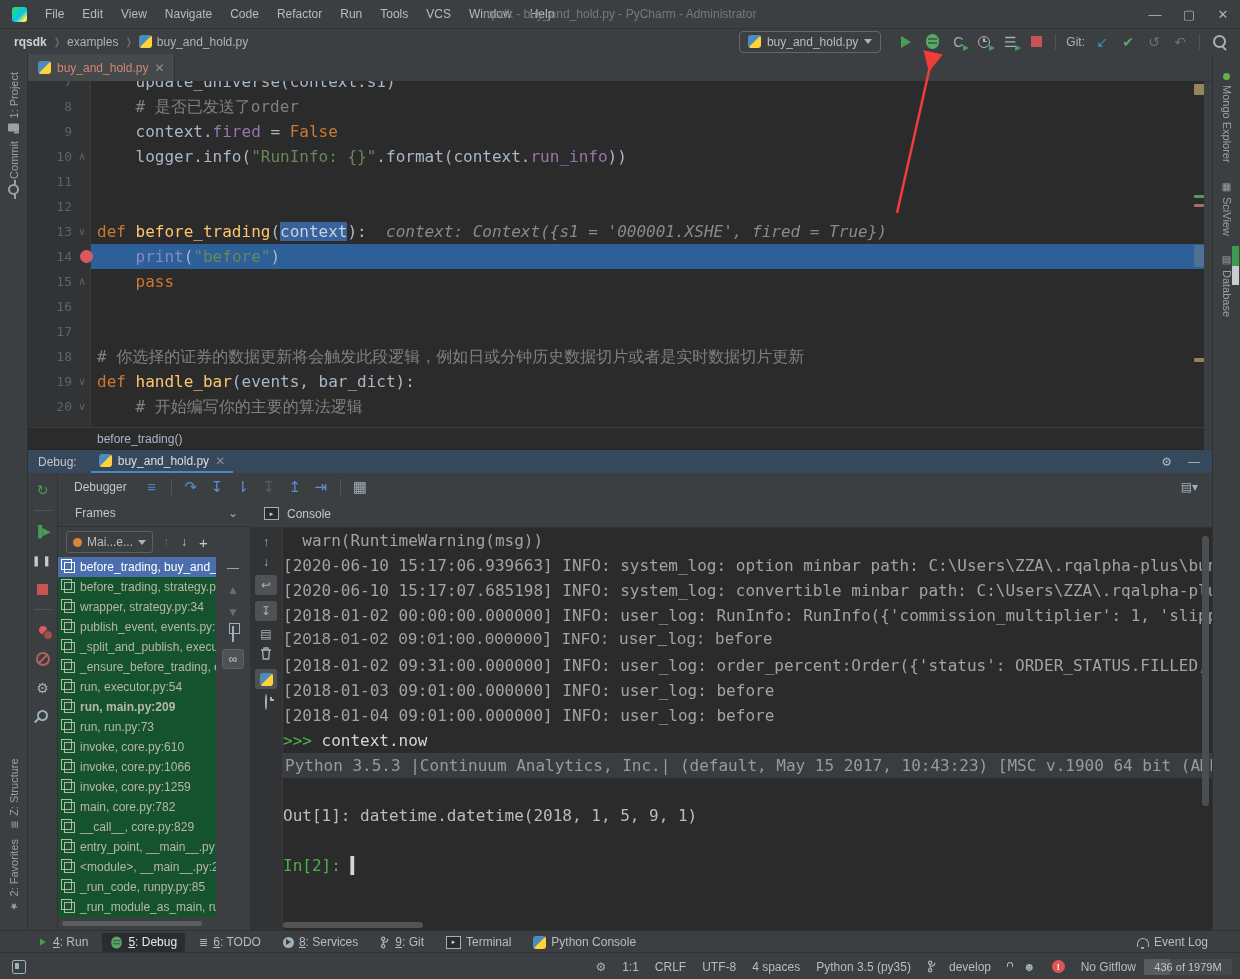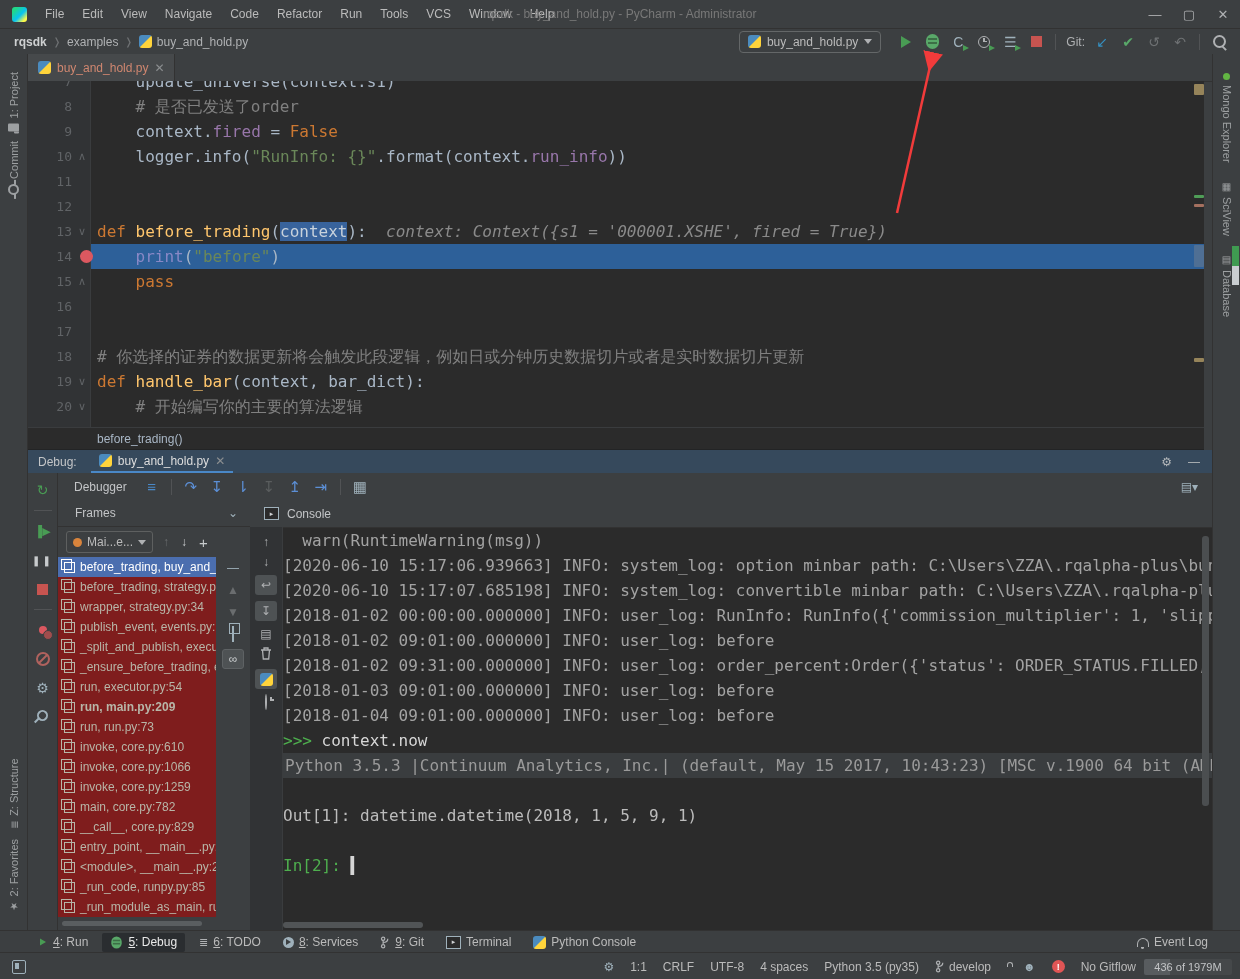--- a/index.html
+++ b/index.html
@@ -78,21 +78,21 @@
   .ic-mute{width:10px;height:10px;border-radius:50%;border:2px solid #b0625e;position:relative;}
   .ic-mute::after{content:"";position:absolute;left:-1px;top:4px;width:12px;height:2px;background:#b0625e;transform:rotate(-45deg);}
   .ic-pin{width:7px;height:7px;border:2px solid #9fb1bb;border-radius:50%;position:relative;transform:rotate(45deg);margin-top:-4px;}
   .ic-pin::after{content:"";position:absolute;left:1.5px;top:8px;width:2px;height:6px;background:#9fb1bb;}
   
   #framespanel{left:58px;top:500px;width:192px;height:430px;background:#3c3f41;border-right:1px solid #323232;overflow:hidden;}
   #framehdr{position:absolute;left:0;top:0;width:100%;height:27px;display:flex;align-items:center;border-bottom:1px solid #323232;box-sizing:border-box;}
   #threadrow{position:absolute;left:0;top:27px;width:100%;height:30px;display:flex;align-items:center;}
   .threadbox{display:flex;align-items:center;gap:5px;border:1px solid #5e6060;border-radius:3px;height:20px;padding:0 6px;margin-left:8px;}
   .tdot{width:9px;height:9px;border-radius:50%;background:#d9843c;}
-  #frameslist{position:absolute;left:0;top:57px;width:158px;height:360px;background:#7f1d1d;overflow:hidden;}
+  #frameslist{position:absolute;left:0;top:57px;width:158px;height:360px;background:#14532d;overflow:hidden;}
   .frow{position:absolute;left:0;width:100%;height:20px;display:flex;align-items:center;gap:5px;padding-left:6px;box-sizing:border-box;color:#b8b6a8;white-space:nowrap;overflow:hidden;}
   .frow.sel{background:#4b6eaf;color:#ffffff;}
   .ic-frame{flex:0 0 9px;width:9px;height:9px;border:1.5px solid currentColor;position:relative;}
   .ic-frame::before{content:"";position:absolute;left:-4px;top:-4px;width:9px;height:9px;border:1.5px solid currentColor;}
   #framesicons{position:absolute;left:158px;top:57px;width:34px;height:360px;display:flex;flex-direction:column;align-items:center;gap:8px;padding-top:4px;color:#9fb1bb;}
   .oobox{width:20px;height:18px;background:#4e5254;border:1px solid #5e6264;border-radius:3px;display:flex;align-items:center;justify-content:center;font-size:12px;color:#c8cbcd;}
   #framesscroll{position:absolute;left:4px;top:421px;width:140px;height:5px;background:#5a5e60;border-radius:3px;}
   
   #consolepanel{left:250px;top:500px;width:962px;height:430px;background:#2b2b2b;overflow:hidden;}
   #consoletabrow{position:absolute;left:0;top:0;width:100%;height:27px;background:#3c3f41;border-bottom:1px solid #323232;display:flex;align-items:center;}
@@ -299,21 +299,21 @@
           <span class="lnum">17</span>
           <pre class="ctext"></pre>
         </div>
         <div class="crow" style="top: 263px;">
           <span class="lnum">18</span>
           <pre class="ctext"><span class="t-com"># 你选择的证券的数据更新将会触发此段逻辑，例如日或分钟历史数据切片或者是实时数据切片更新</span></pre>
         </div>
         <div class="crow" style="top: 288px;">
           <span class="lnum">19</span>
           <span class="fold">∨</span>
-          <pre class="ctext"><span class="t-kw">def </span><span class="t-fn">handle_bar</span><span class="t-d">(context, bar_dict):</span></pre>
+          <pre class="ctext"><span class="t-kw">def </span><span class="t-fn">handle_bar</span><span class="t-d">(events, bar_dict):</span></pre>
         </div>
         <div class="crow" style="top: 313px;">
           <span class="lnum">20</span>
           <span class="fold">∨</span>
           <pre class="ctext"><span class="t-com">    # 开始编写你的主要的算法逻辑</span></pre>
         </div>
       </div>
 
     <div class="mark" style="left:1166px;top:3px;width:10px;height:11px;background:#96845a"></div>
     <div class="mark" style="left:1166px;top:114px;width:10px;height:3px;background:#4f9d57"></div>
@@ -493,21 +493,21 @@
       <span class="gbox">
           <span class="ic-py"></span>
         </span>
       <span><span class="ic-clock"></span></span>
     </div>
     <div id="console-lines">
         <pre class="conrow c-err" style="top: 28px;">  warn(RuntimeWarning(msg))</pre>
         <pre class="conrow c-err" style="top: 53px;">[2020-06-10 15:17:06.939663] INFO: system_log: option minbar path: C:\Users\ZZA\.rqalpha-plus\bundl</pre>
         <pre class="conrow c-err" style="top: 78px;">[2020-06-10 15:17:07.685198] INFO: system_log: convertible minbar path: C:\Users\ZZA\.rqalpha-plus\</pre>
         <pre class="conrow c-err" style="top: 103px;">[2018-01-02 00:00:00.000000] INFO: user_log: RunInfo: RunInfo({'commission_multiplier': 1, 'slippag</pre>
-        <pre class="conrow c-err" style="top: 128px;">[2018-01-02 09:01:00.000000] INFO: user_log: before</pre>
+        <pre class="conrow c-err" style="top: 128px; font-family: Liberation Mono, monospace;">[2018-01-02 09:01:00.000000] INFO: user_log: before</pre>
         <pre class="conrow c-err" style="top: 153px;">[2018-01-02 09:31:00.000000] INFO: user_log: order_percent:Order({'status': ORDER_STATUS.FILLED, '</pre>
         <pre class="conrow c-err" style="top: 178px;">[2018-01-03 09:01:00.000000] INFO: user_log: before</pre>
         <pre class="conrow c-err" style="top: 203px;">[2018-01-04 09:01:00.000000] INFO: user_log: before</pre>
         <pre class="conrow" style="top: 228px;"><span class="t-prompt">&gt;&gt;&gt; </span><span class="t-plain">context.now</span></pre>
         <pre class="conrow c-banner" style="top: 253px;">Python 3.5.3 |Continuum Analytics, Inc.| (default, May 15 2017, 10:43:23) [MSC v.1900 64 bit (AMD64</pre>
         <pre class="conrow c-plain" style="top: 278px;"></pre>
         <pre class="conrow c-plain" style="top: 303px;">Out[1]: datetime.datetime(2018, 1, 5, 9, 1)</pre>
         <pre class="conrow c-plain" style="top: 328px;"></pre>
         <pre class="conrow" style="top: 353px;"><span class="t-prompt">In[2]: </span><span class="t-cursor">▍</span></pre>
       </div>
@@ -557,21 +557,21 @@
 
   <div id="statusbar" class="abs">
     <span class="ic-sq"></span>
     <span style="margin-left:auto"></span>
     <span class="stitem" style="color:#9fb1bb">⚙</span>
     <span class="stitem">1:1</span>
     <span class="stitem">CRLF</span>
     <span class="stitem">UTF-8</span>
     <span class="stitem">4 spaces</span>
     <span class="stitem">Python 3.5 (py35)</span>
-    <span class="stitem" style="display:inline-flex;align-items:center;gap:4px">
+    <span class="stitem" style="display:inline-flex;align-items:center;gap:12px">
         <svg class="branch" viewBox="0 0 10 14">
           <circle cx="3" cy="3" r="1.8" fill="none" stroke="#afb1b3" stroke-width="1.3"></circle>
           <circle cx="3" cy="11" r="1.8" fill="none" stroke="#afb1b3" stroke-width="1.3"></circle>
           <path d="M3 5v4M3 7c3 0 5-1 5-4" fill="none" stroke="#afb1b3" stroke-width="1.3"></path>
         </svg>
         <span>develop</span>
       </span>
     <span class="stitem"><span class="ic-lock"></span></span>
     <span class="stitem" style="color:#9fb1bb">☻</span>
     <span class="stitem">

